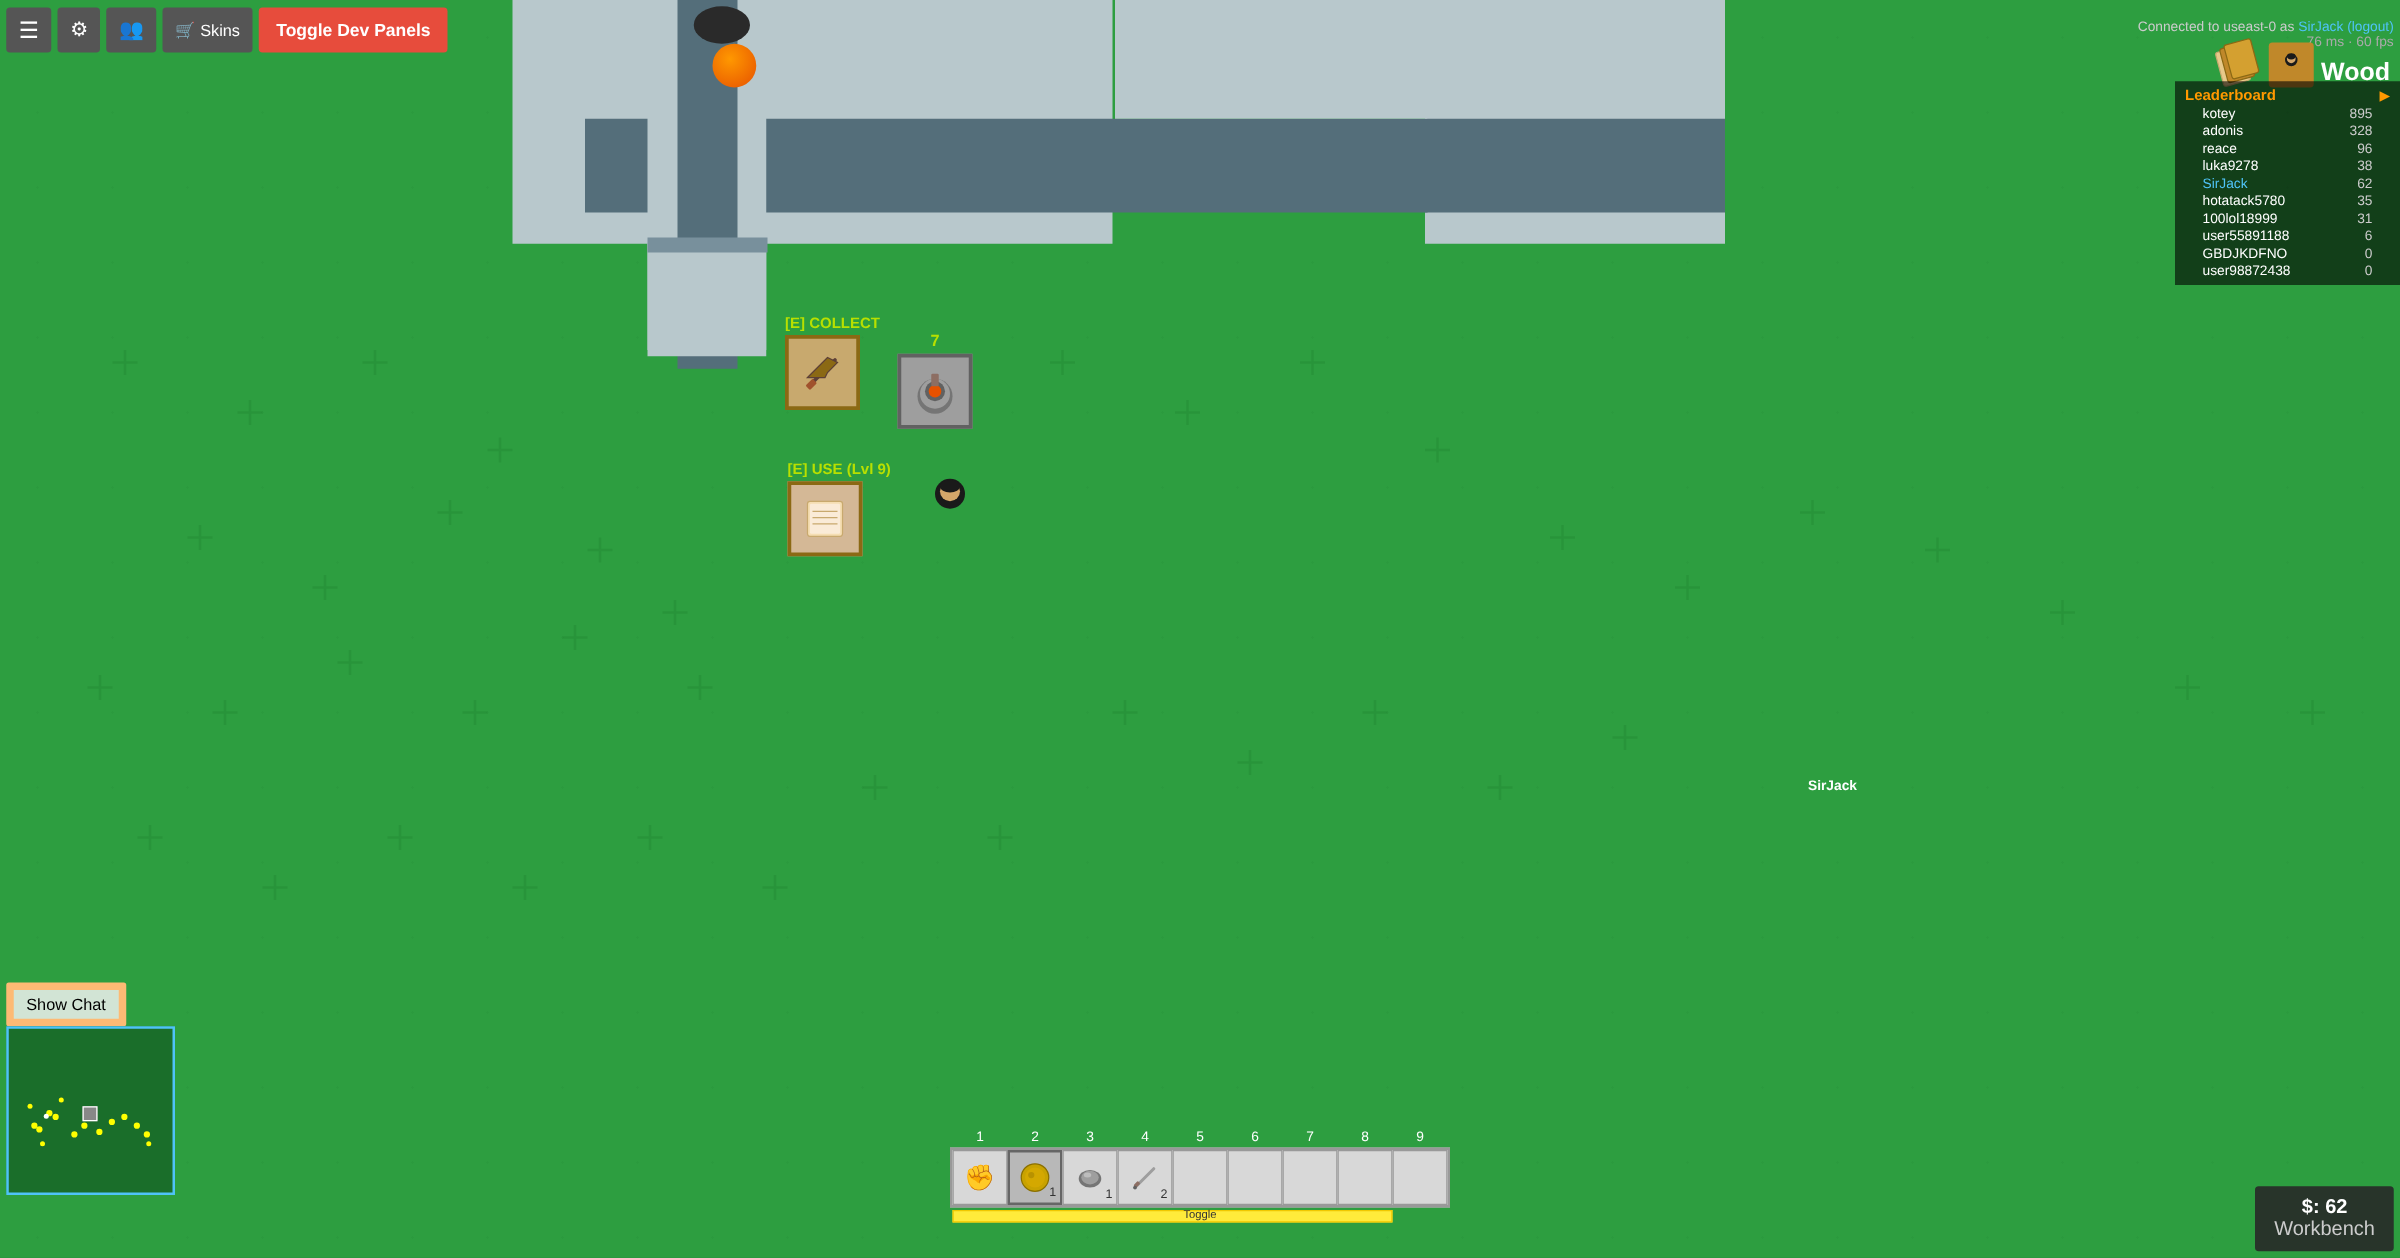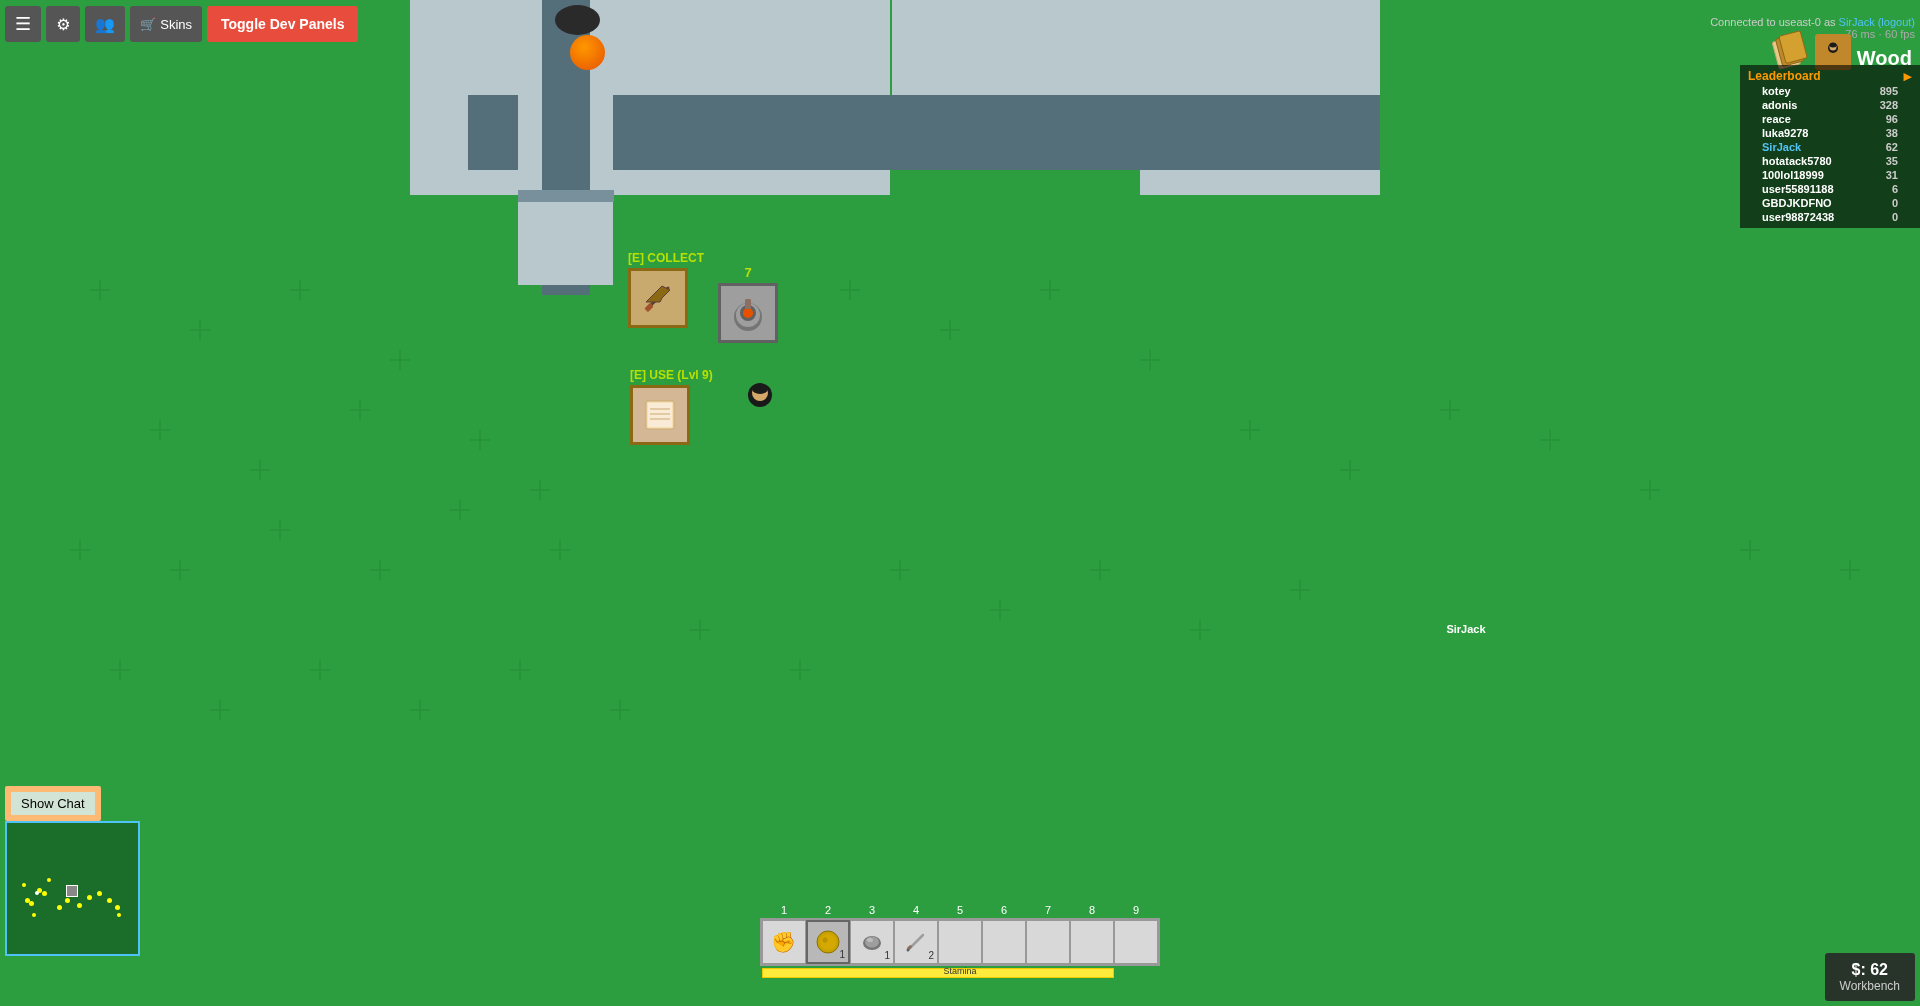--- a/index.html
+++ b/index.html
@@ -167,21 +167,20 @@
     .leaderboard-header {
       color: #f90;
       font-weight: bold;
       font-size: 12px;
       cursor: pointer;
     }
     .leaderboard-row {
       display: flex;
       justify-content: flex-end;
       padding: 1px 14px;
-      font-weight: bold;
     }
     .leaderboard-row .name { flex: 1; }
     .leaderboard-row .score { color: #ccc; }
     .leaderboard-row.highlight .name { color: #4fc3f7; }
 
     
     .minimap {
       position: absolute;
       bottom: 50px; left: 5px;
       width: 135px; height: 135px;
@@ -281,21 +280,21 @@
       border-radius: 3px;
       z-index: 100;
       text-align: center;
     }
     .workbench-money {
       font-size: 16px;
       font-weight: bold;
       color: white;
     }
     .workbench-label {
-      font-size: 12px;
+      font-size: 16px;
       color: #ccc;
     }
 
     
     .orange-ball {
       position: absolute;
       top: 35px; left: 570px;
       width: 35px; height: 35px;
       background: radial-gradient(circle at 40% 35%, #ff9800, #e65100);
       border-radius: 50%;
@@ -638,21 +637,21 @@
 
       <div class="hotbar-slot"></div>
       <div class="hotbar-slot"></div>
       <div class="hotbar-slot"></div>
       <div class="hotbar-slot"></div>
       <div class="hotbar-slot"></div>
     </div>
 
     <div style="position:relative;width:396px;">
       <div class="stamina-bar"></div>
-      <span class="stamina-label">Stamina</span>
+      <span class="stamina-label">Toggle</span>
     </div>
   </div>
 
   <div class="workbench-panel">
     <div class="workbench-money">$: 62</div>
     <div class="workbench-label">Workbench</div>
   </div>
 
 </div>
 

